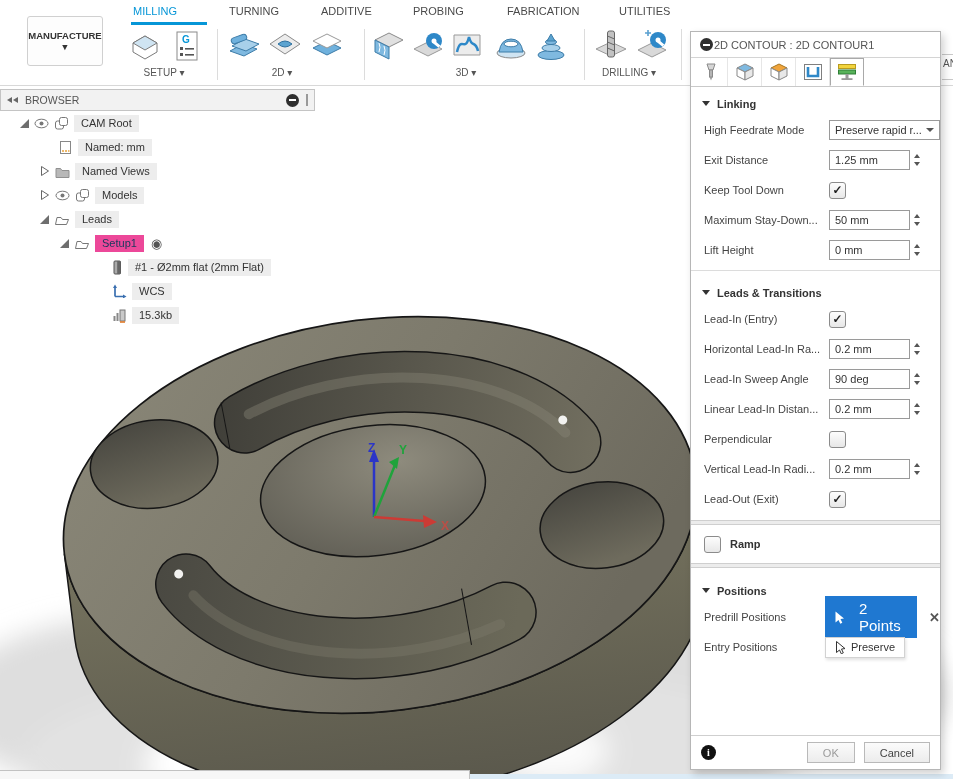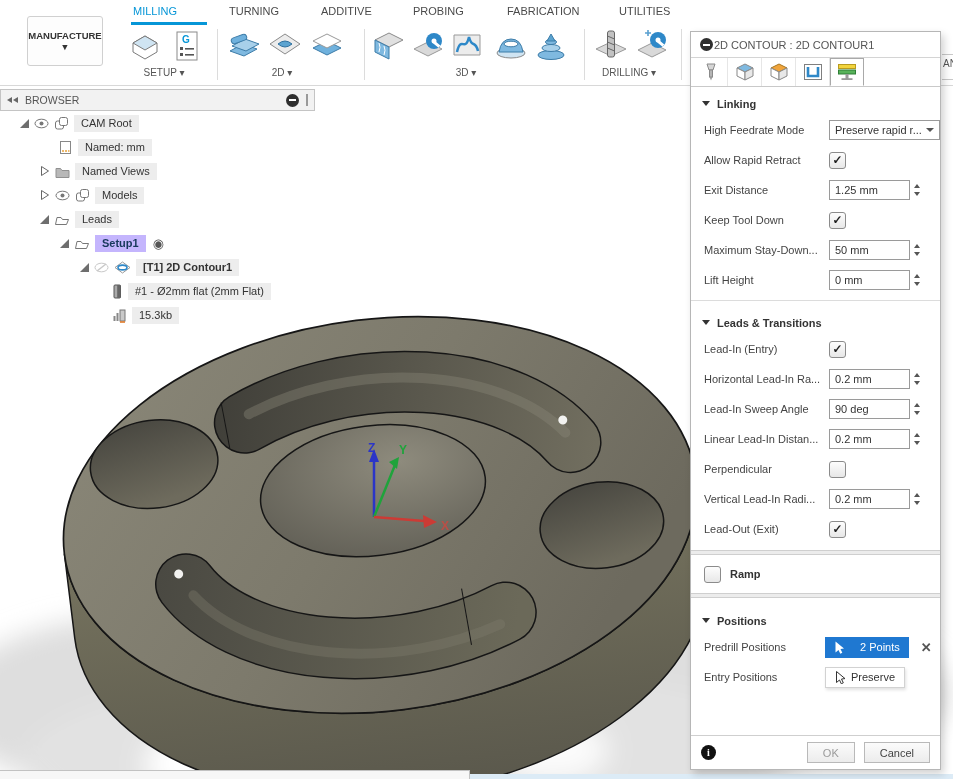--- a/index.html
+++ b/index.html
@@ -24,21 +24,21 @@
   .b-header{width:301px;height:20px;background:#f2f2f2;border:1px solid #c4c4c4;
             display:flex;align-items:center;gap:7px;padding:0 6px;font-size:10.5px;color:#555}
   .collapse-arrows{display:flex;gap:1px}
   .tri-left{width:0;height:0;border-right:5px solid #666;border-top:3.5px solid transparent;border-bottom:3.5px solid transparent}
   .minus-circle{width:13px;height:13px;border-radius:50%;background:#2f2f2f;position:relative;flex:none}
   .minus-circle::after{content:"";position:absolute;left:3px;top:5.5px;width:7px;height:2px;background:#fff}
   .drag-handle{width:2px;height:12px;background:#9a9a9a}
   .trow{display:flex;align-items:center;height:24px;gap:5px}
   .tri-exp{width:0;height:0;border-bottom:9px solid #6e6e6e;border-left:9px solid transparent;flex:none}
   .pill{background:#ededed;padding:2.5px 7px;font-size:11px;color:#333;white-space:nowrap}
-  .pill.sel{background:#c4b5fd;font-weight:bold;color:#17395c}
+  .pill.sel{background:#ec4899;font-weight:normal;color:#17395c}
   .pill.bold{font-weight:bold}
   .target-glyph{font-size:13px;color:#555;margin-left:2px}
   
   .canvas-svg{position:absolute;left:0;top:0;z-index:1}
   
   .dialog{position:absolute;left:690px;top:31px;width:251px;height:739px;background:#fff;
           border:1px solid #b6b6b6;box-shadow:3px 4px 8px rgba(0,0,0,.18);z-index:6;
           font-size:11px;color:#444;box-sizing:border-box}
   .d-header{height:25px;border-bottom:1px solid #d4d4d4;display:flex;align-items:center;gap:1px;
             padding:0 9px;color:#555;font-size:11px}
@@ -61,21 +61,21 @@
             background:linear-gradient(#fdfdfd,#e7e7e7);display:flex;align-items:center;
             justify-content:center;font-size:12px;font-weight:bold;color:#1d1d1d;cursor:default}
   .checkbox.checked::after{content:"\2713"}
   .dropdown{width:102px;height:18px;border:1px solid #9a9a9a;display:flex;align-items:center;
             padding:0 5px;gap:0;background:#fff;cursor:default}
   .dropdown .ddtxt{flex:1;white-space:nowrap;overflow:hidden;color:#333}
   .dd-caret{width:0;height:0;border-top:4px solid #555;border-left:4px solid transparent;border-right:4px solid transparent}
   .sep{height:1px;background:#dcdcdc;margin:5px 0}
   .sep-thick{height:3px;background:#ececec;border-top:1px solid #cfcfcf;border-bottom:1px solid #cfcfcf;margin:6px 0}
   .btn-blue{background:#1f78d1;color:#fff;display:inline-flex;align-items:center;gap:15px;
-            padding:4px 9px;font-size:11px;cursor:default}
+            padding:4px 9px;font-size:15px;cursor:default}
   .btn-white{background:#fff;border:1px solid #d2d2d2;color:#333;display:inline-flex;align-items:center;
              gap:5px;padding:3px 9px;box-shadow:1px 2px 3px rgba(0,0,0,.12);cursor:default}
   .xclear{color:#555;font-size:13px;font-weight:bold;margin-left:12px;cursor:default}
   .d-footer{position:absolute;bottom:0;left:0;right:0;height:34px;border-top:1px solid #cfcfcf;
             display:flex;align-items:center;padding:0 10px;box-sizing:border-box}
   .info-circle{width:15px;height:15px;border-radius:50%;background:#111;color:#fff;font-size:10px;
                font-weight:bold;display:flex;align-items:center;justify-content:center;
                font-family:"Liberation Serif",serif;cursor:default}
   .btn{height:21px;border:1px solid #b9b9b9;background:linear-gradient(#fbfbfb,#ececec);
        font-size:11px;padding:0 15px;margin-left:9px;font-family:"Liberation Sans",sans-serif;cursor:default}
@@ -351,41 +351,37 @@
 
   <div class="trow" style="margin-left:60px">
     <span class="tri-exp"></span>
     <svg width="16" height="13">
         <path d="M1.5,11.5 L3,4.5 H7 L8.5,6.5 H14.5 L12.5,11.5 Z" fill="#fff" stroke="#777"></path>
       </svg>
     <span class="pill sel">Setup1</span>
     <span class="target-glyph">◉</span>
   </div>
 
-  <div class="trow" style="margin-left:80px">
-    <span class="tri-exp"></span>
-    <svg width="15" height="11">
-        <ellipse cx="7.5" cy="5.5" rx="6.5" ry="4.3" fill="none" stroke="#c9c9c9"></ellipse>
-        <path d="M3,9 L12,2" stroke="#c9c9c9" stroke-width="1.5"></path>
-      </svg>
-    <svg width="17" height="13">
-        <polygon points="8.5,1 16,6.5 8.5,12 1,6.5" fill="#fff" stroke="#999"></polygon>
-        <ellipse cx="8.5" cy="6.5" rx="4.5" ry="2.4" fill="none" stroke="#2e88c8" stroke-width="1.6"></ellipse>
-      </svg>
-    <span class="pill bold">[T1] 2D Contour1</span>
-  </div>
 
   <div class="trow" style="margin-left:112px">
     <svg width="11" height="15">
         <rect x="2" y="1" width="6.5" height="13" rx="1" fill="#aaa" stroke="#555"></rect>
         <rect x="5.2" y="1" width="3.3" height="13" fill="#666"></rect>
       </svg>
     <span class="pill">#1 - Ø2mm flat (2mm Flat)</span>
   </div>
 
+  <div class="trow" style="margin-left:112px">
+    <svg width="15" height="14">
+        <path d="M3,12.5 V3 M3,12.5 H12" stroke="#3a6fb0" stroke-width="1.7" fill="none"></path>
+        <polygon points="3,0.5 1,4 5,4" fill="#3a6fb0"></polygon>
+        <polygon points="14.5,12.5 11,10.5 11,14.5" fill="#3a6fb0"></polygon>
+      </svg>
+    <span class="pill">WCS</span>
+  </div>
 
   <div class="trow" style="margin-left:112px">
     <svg width="15" height="15">
         <rect x="1.5" y="8" width="2" height="5" fill="#888"></rect>
         <rect x="4.5" y="5" width="2" height="8" fill="#888"></rect>
         <rect x="8" y="2" width="5" height="11" fill="#c9c9c9" stroke="#777"></rect>
         <rect x="8" y="13.2" width="5" height="1.6" fill="#e07b2a"></rect>
       </svg>
     <span class="pill">15.3kb</span>
   </div>
@@ -441,24 +437,20 @@
   </div>
 
   <div class="frow">
     <span class="flabel">High Feedrate Mode</span>
     <span class="dropdown">
       <span class="ddtxt">Preserve rapid r...</span>
       <span class="dd-caret"></span>
     </span>
   </div>
   <div class="frow">
-    <span class="flabel">Allow Rapid Retract</span>
-    <span class="checkbox checked"></span>
-  </div>
-  <div class="frow">
     <span class="flabel">Exit Distance</span>
     <input class="vbox" readonly="" value="1.25 mm" style="">
     <span class="spin">
         <span class="up"></span>
         <span class="dn"></span>
       </span>
   </div>
   <div class="frow">
     <span class="flabel">Keep Tool Down</span>
     <span class="checkbox checked"></span>

